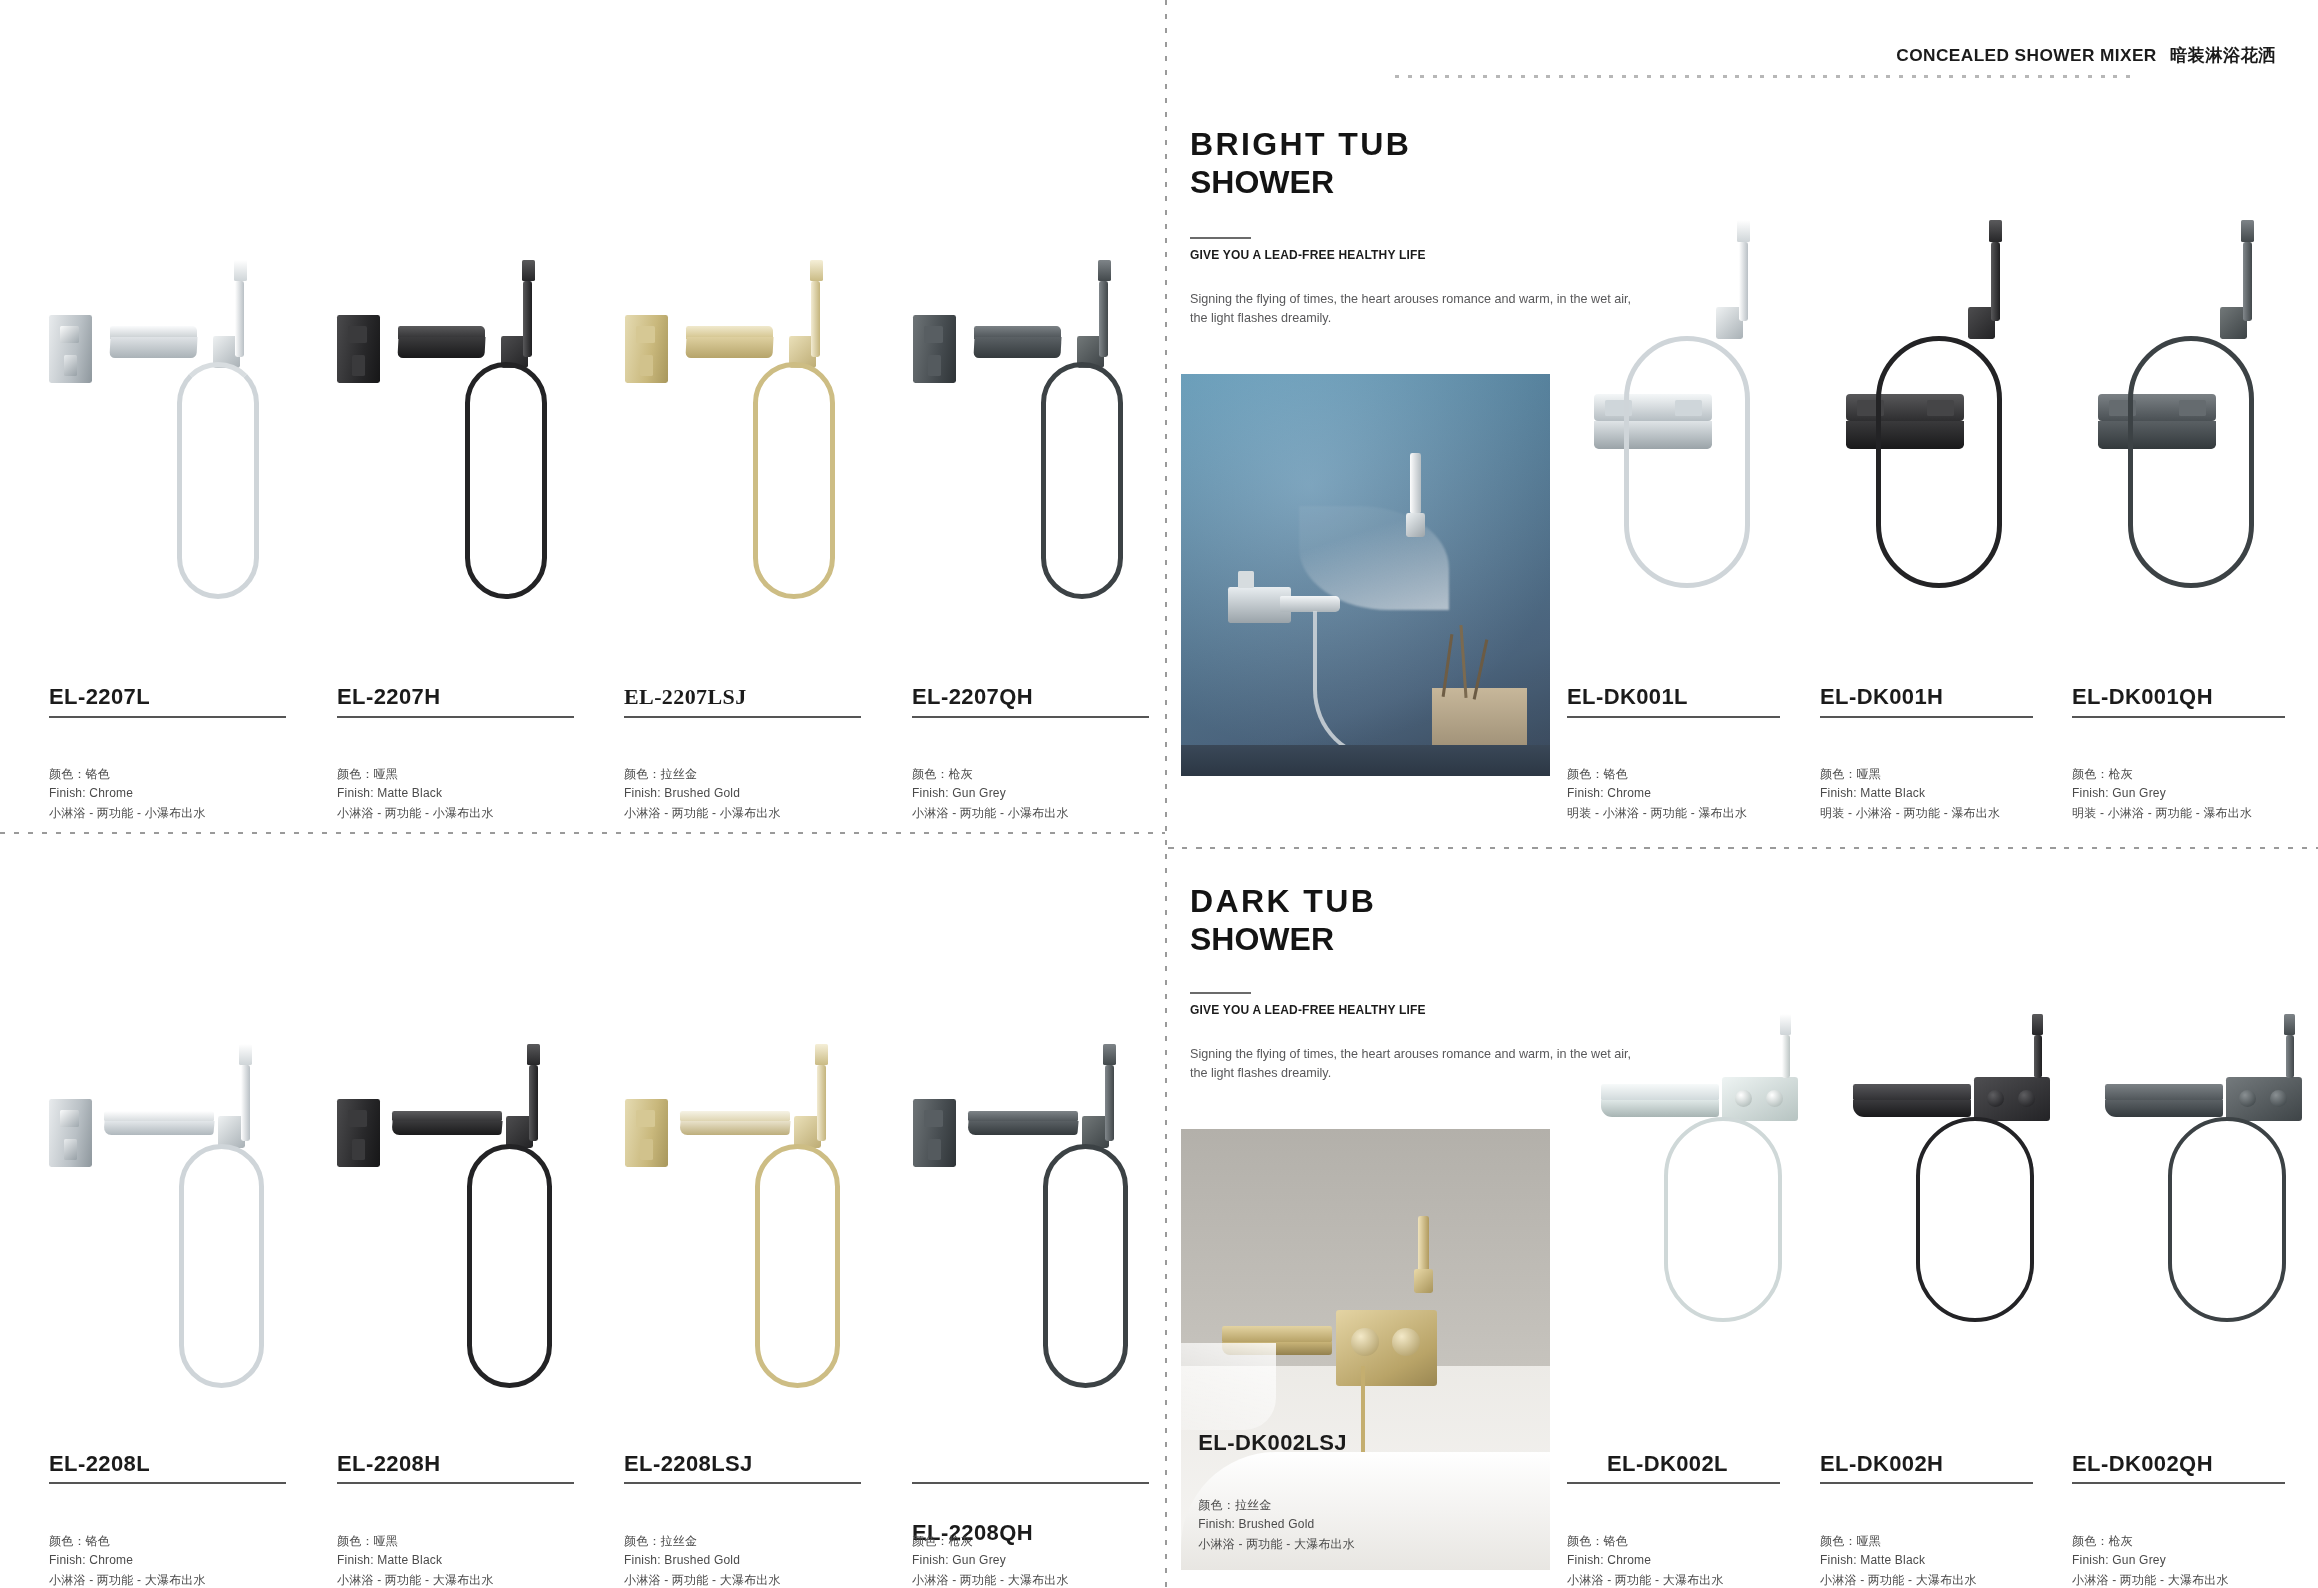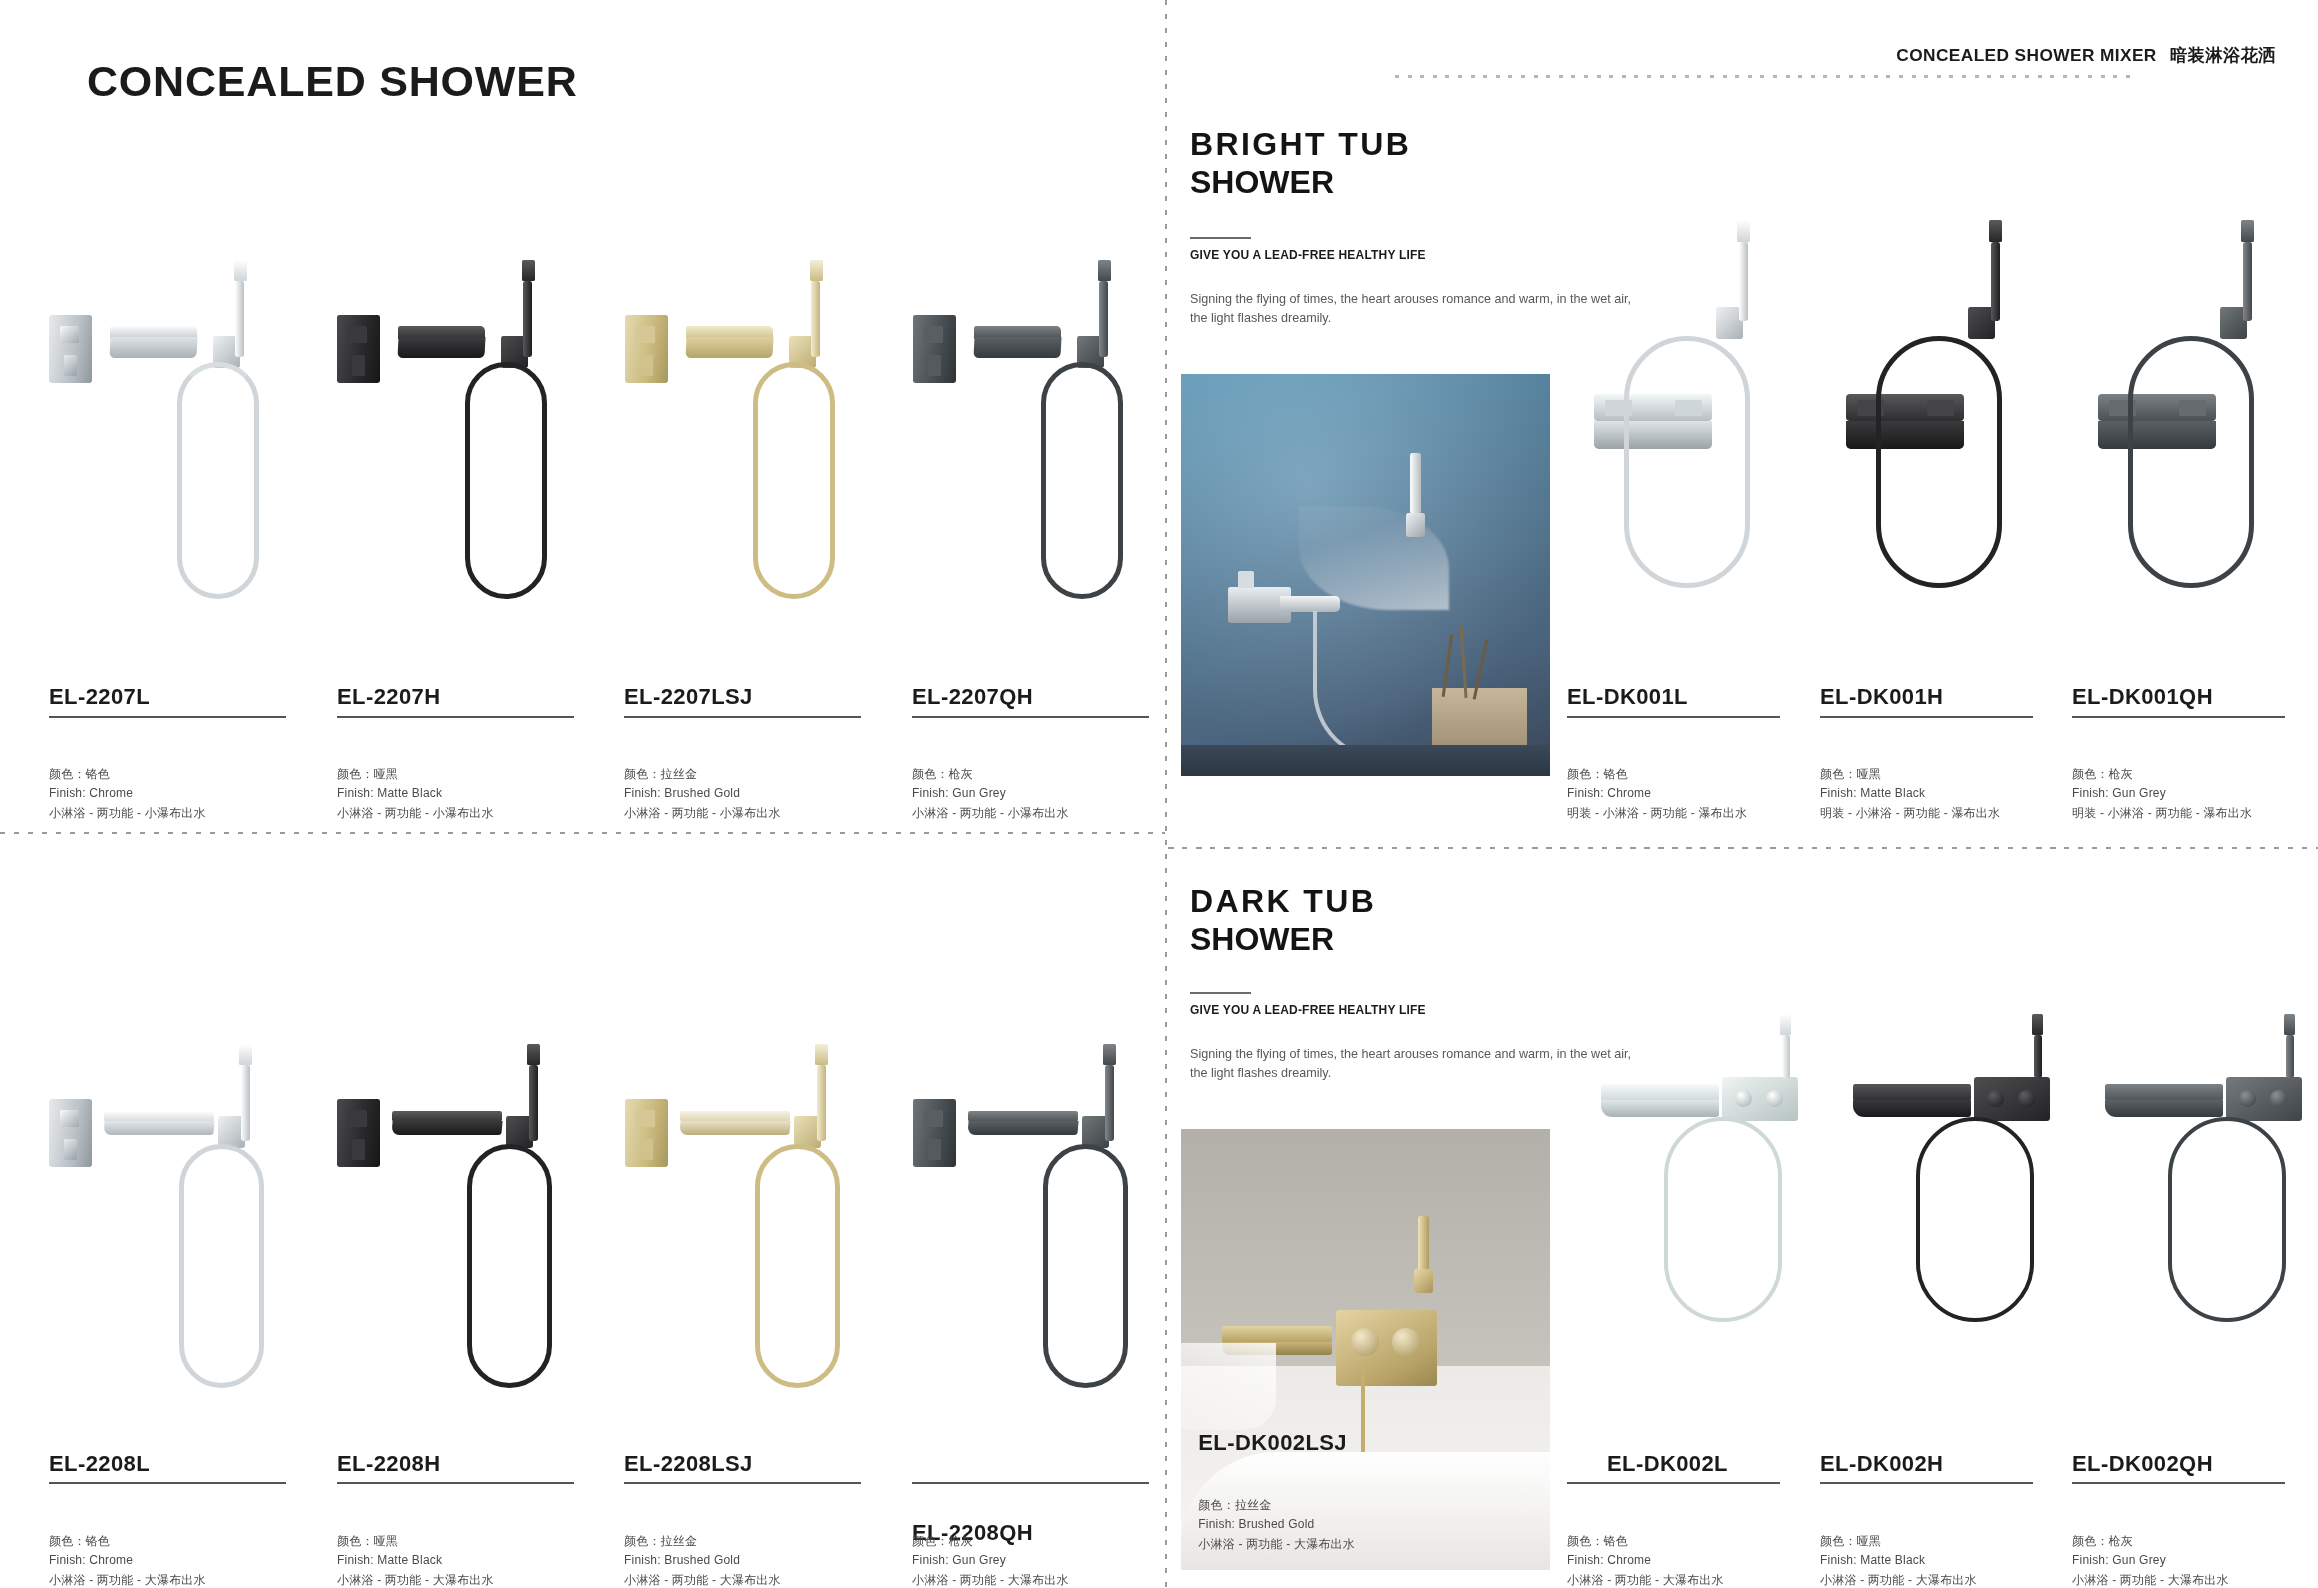--- a/index.html
+++ b/index.html
@@ -84,21 +84,20 @@
 </head>
 <body>
 
 <div class="page">
 
   <div class="vdotted"></div>
   <div class="hdotted-left"></div>
   <div class="hdotted-right"></div>
   <div class="dotrow" style="left:1395px; top:75px; width:741px;"></div>
 
-  <div class="main-title">CONCEALED SHOWER</div>
 
   <div class="lcell" style="left:43px; top:260px; width:252px; height:378px;">
 
     <div class="pc" style="left:6.3px; top:55px; width:43px; height:68px; background:linear-gradient(100deg,#e8ebed,#b9c0c5 60%,#8e979d); border-radius:2.4px;"></div>
     <div class="pc" style="left:17.3px; top:66px; width:19px; height:17.3px; background:linear-gradient(135deg,#fafbfb,#9fa8ae); border-radius:1.6px;"></div>
     <div class="pc" style="left:20.5px; top:95px; width:13.4px; height:20.5px; background:linear-gradient(135deg,#e9ecee,#98a1a7); border-radius:1.6px;"></div>
 
     <div class="pc" style="left:67px; top:66px; width:87px; height:12.6px; background:linear-gradient(180deg,#fafbfc,#c6cccf); border-radius:2.4px 4.7px 0 0;"></div>
     <div class="pc" style="left:67px; top:77px; width:87px; height:20.5px; background:linear-gradient(180deg,#dfe3e6,#aab2b7); border-radius:0 0 5.5px 5.5px; transform:skewX(-3deg);"></div>
 
@@ -159,21 +158,21 @@
     <div class="label-rule" style="left:337px; top:716px; width:237px;"></div>
     <div class="code" style="left:337px; top:684px;">EL-2207H</div>
     <div class="spec" style="left:337px; top:725px;">
       <div><span>颜色：</span><span>哑黑</span></div>
       <div><span>Finish:</span>&nbsp;<span>Matte Black</span></div>
       <div class="cn">小淋浴 - 两功能 - 小瀑布出水</div>
     </div>
   </div>
   <div>
     <div class="label-rule" style="left:624px; top:716px; width:237px;"></div>
-    <div class="code" style="left:624px; top:684px;">EL-2207LSJ</div>
+    <div class="code" style="left:624px; top:684px;font-family:Liberation Serif, serif;">EL-2207LSJ</div>
     <div class="spec" style="left:624px; top:725px;">
       <div><span>颜色：</span><span>拉丝金</span></div>
       <div><span>Finish:</span>&nbsp;<span>Brushed Gold</span></div>
       <div class="cn">小淋浴 - 两功能 - 小瀑布出水</div>
     </div>
   </div>
   <div>
     <div class="label-rule" style="left:912px; top:716px; width:237px;"></div>
     <div class="code" style="left:912px; top:684px;">EL-2207QH</div>
     <div class="spec" style="left:912px; top:725px;">

